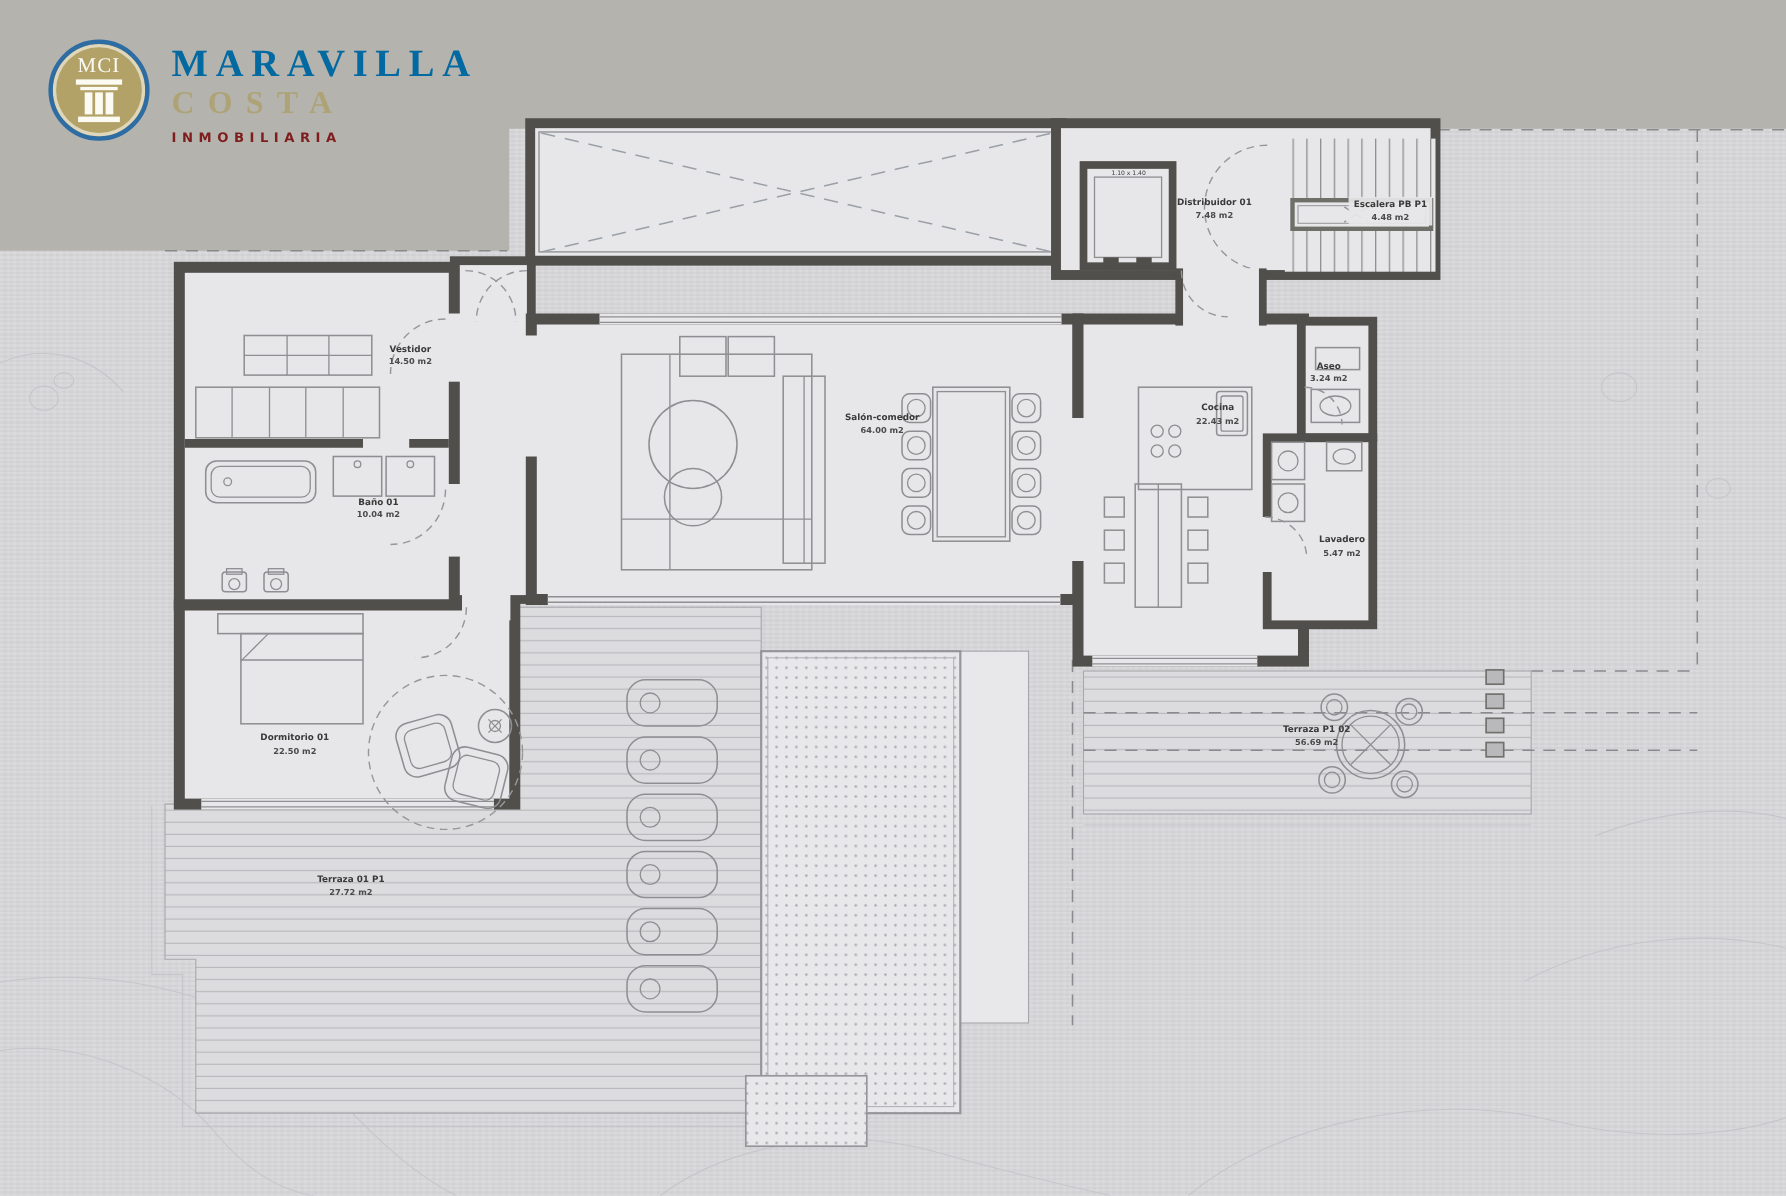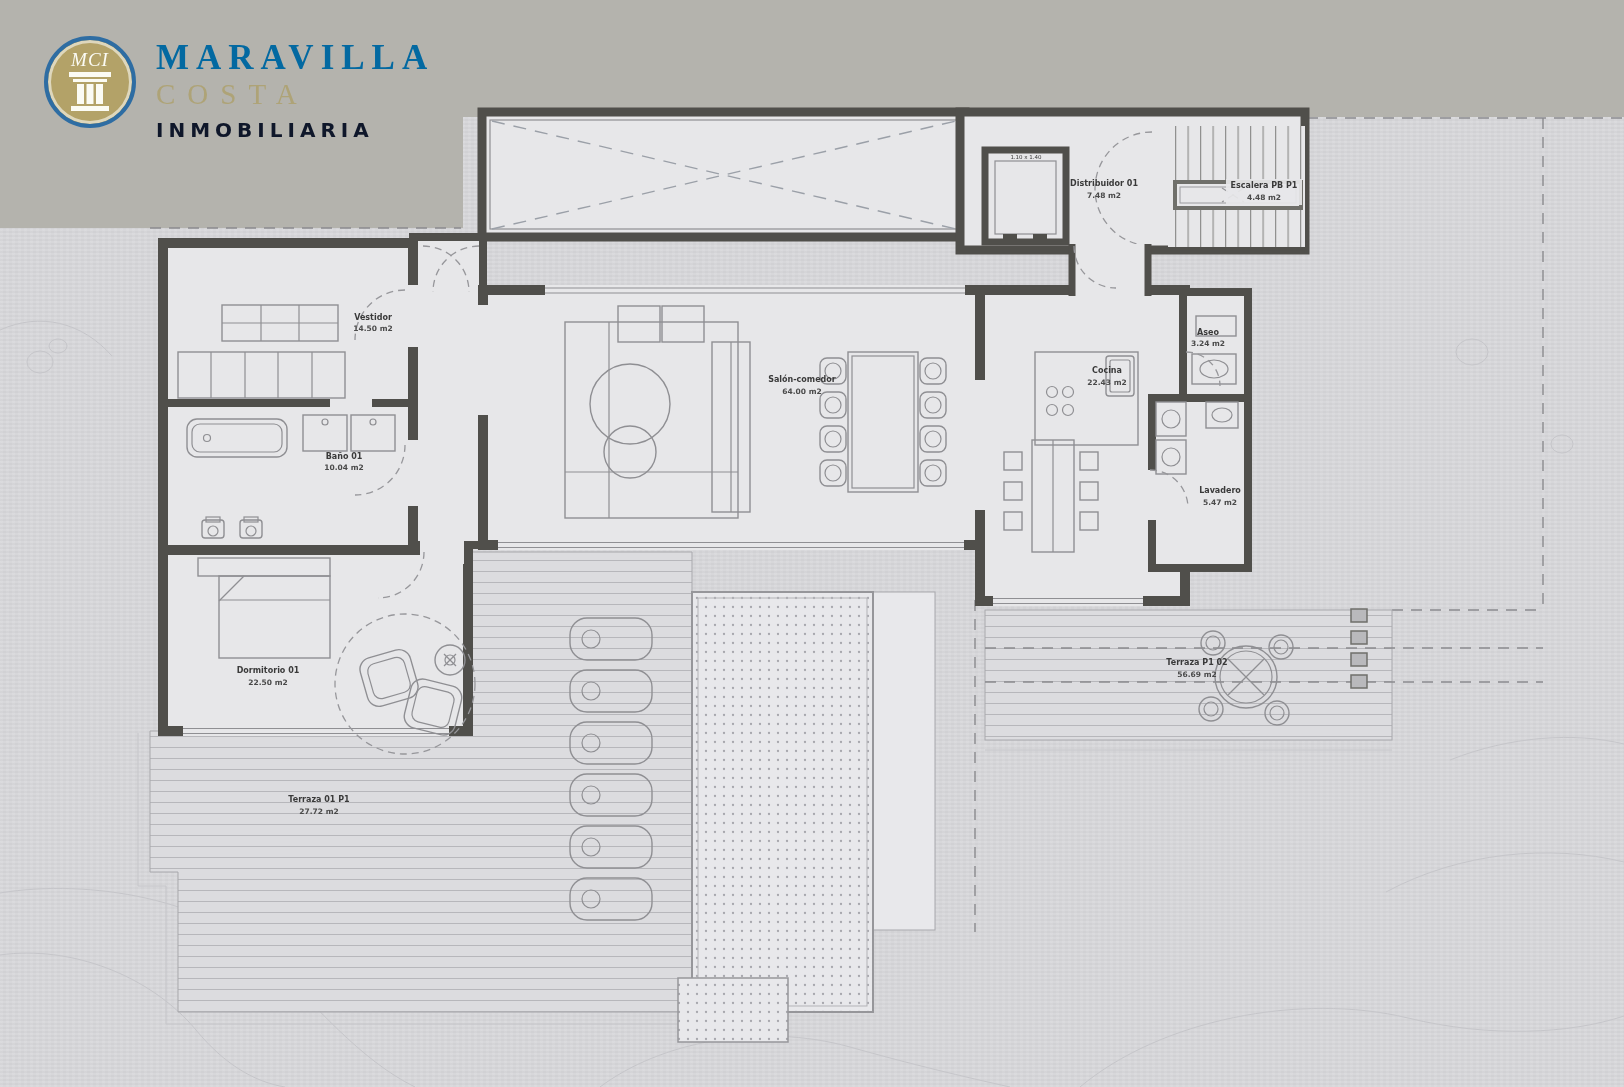--- a/index.html
+++ b/index.html
@@ -7,26 +7,26 @@
   .canvas{position:relative;width:1624px;height:1087px;overflow:hidden;background:#d9d9dc;}
   .canvas::after{content:"";position:absolute;inset:0;pointer-events:none;
     background:repeating-linear-gradient(0deg,rgba(255,255,255,.025) 0 2px,rgba(0,0,0,.022) 2px 4px),
                repeating-linear-gradient(90deg,rgba(255,255,255,.015) 0 3px,rgba(0,0,0,.015) 3px 6px);}
   svg.plan{position:absolute;left:0;top:0;z-index:1;}
 
   
   .logo{position:absolute;left:44px;top:36px;z-index:2;display:flex;align-items:flex-start;gap:20px;}
   .badge{width:92px;height:92px;border-radius:50%;background:#b3a268;border:4px solid #2e6da3;
          box-shadow:inset 0 0 0 3px rgba(250,250,245,.6);display:flex;flex-direction:column;
-         align-items:center;justify-content:center;box-sizing:border-box;font-style:italic;}
+         align-items:center;justify-content:center;box-sizing:border-box;}
   .badge-text{font-family:"Liberation Serif",serif;font-size:19px;letter-spacing:1px;color:#fbfbf4;line-height:1;margin-bottom:3px;}
   .brand{display:flex;flex-direction:column;padding-top:4px;}
   .brand-title{font-family:"Liberation Serif",serif;font-size:35px;font-weight:600;letter-spacing:7px;color:#0369a1;line-height:1.05;}
-  .brand-sub{font-family:"Liberation Serif",serif;font-size:29px;font-weight:400;letter-spacing:12px;color:#ada06a;opacity:.8;line-height:1.1;margin-top:2px;}
-  .brand-tag{font-family:"DejaVu Sans",sans-serif;font-size:20px;font-weight:600;letter-spacing:5px;color:#0f172a;margin-top:7px;}
+  .brand-sub{font-family:"Liberation Serif",serif;font-size:29px;font-weight:700;letter-spacing:12px;color:#ada06a;opacity:.8;line-height:1.1;margin-top:2px;}
+  .brand-tag{font-family:"DejaVu Sans",sans-serif;font-size:12px;font-weight:600;letter-spacing:5px;color:#7f1d1d;margin-top:7px;}
 
   
   .w{stroke:#504f4b;fill:#e7e7e9;}
   .mask{fill:#e7e7e9;stroke:none;}
   .f{stroke:#8f8f93;stroke-width:1.4;fill:none;}
   .ff{stroke:#8f8f93;stroke-width:1.2;fill:none;}
   .win{stroke:#8f8f93;stroke-width:1.2;}
   .dash{stroke:#97979b;stroke-width:1.3;fill:none;stroke-dasharray:7 5;}
   .dashX{stroke:#9ba0a8;stroke-width:1.4;fill:none;stroke-dasharray:13 9;}
   .plotdash{stroke:#8a8a8e;stroke-width:1.4;fill:none;stroke-dasharray:11 8;}

